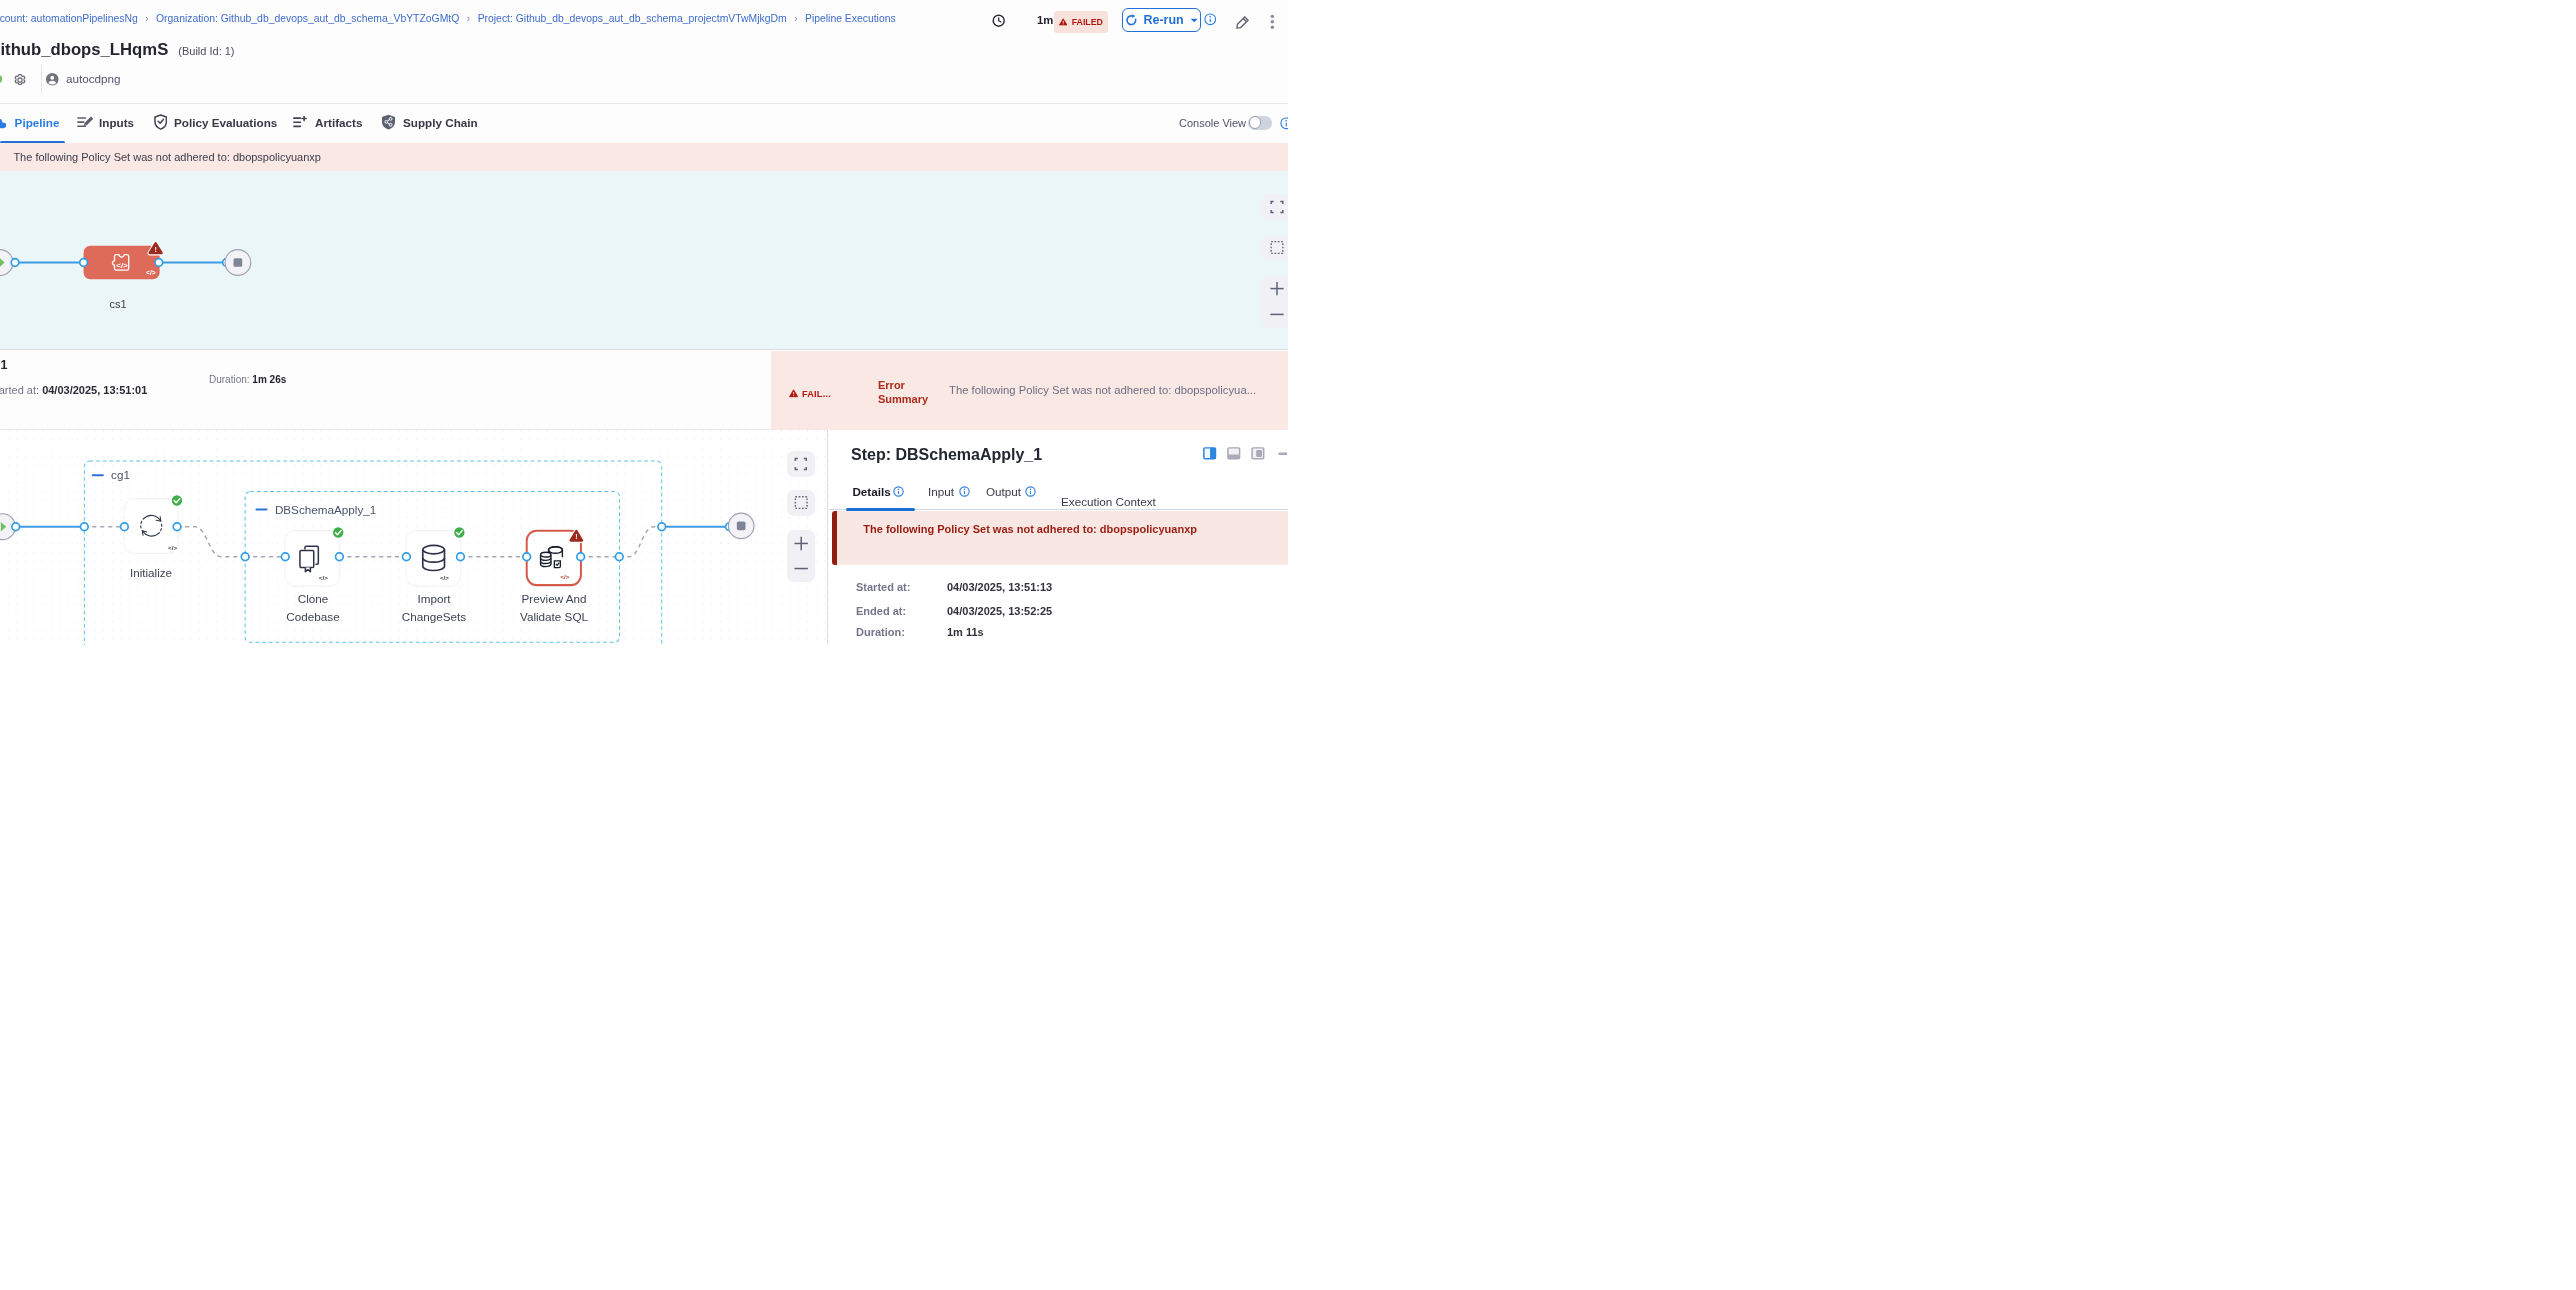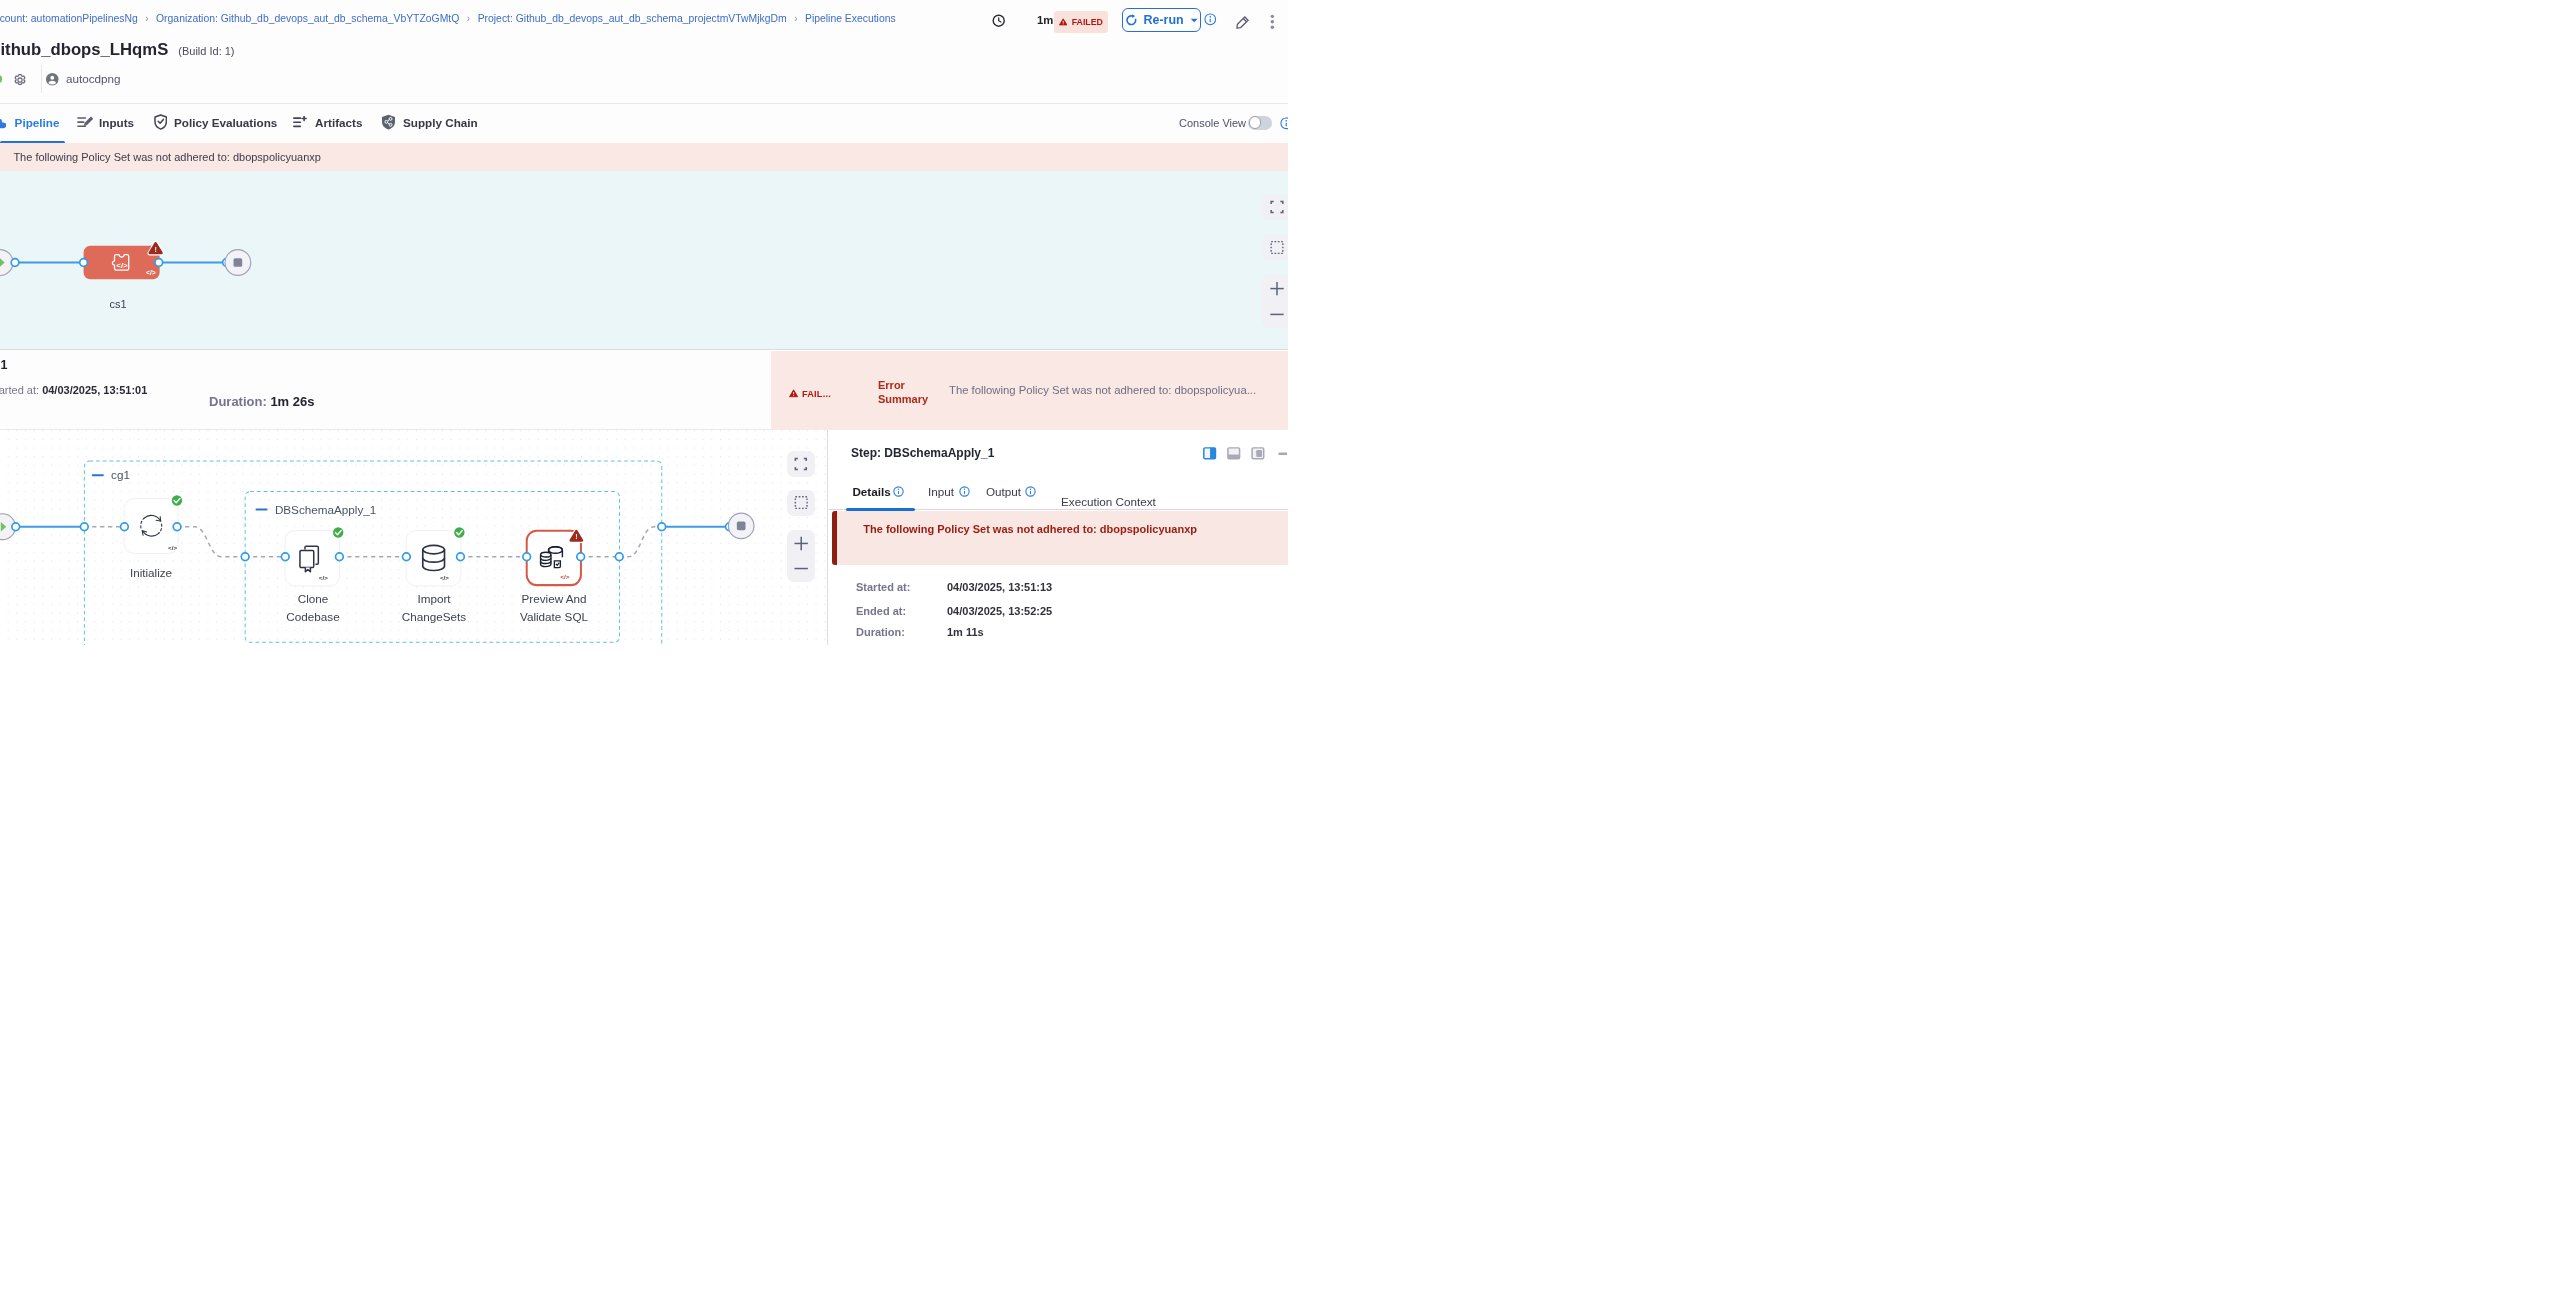--- a/index.html
+++ b/index.html
@@ -227,21 +227,21 @@
       <line x1="10" y1="47" x2="26" y2="47"></line>
     </g>
       </svg>
   </div>
 </div>
 
 <div id="midband">
   <div class="pink"></div>
   <div style="position:absolute; left:-13.4px; top:8.4px; font-size:12.5px; line-height:12.5px; font-weight:bold; color:#23232d;">cs1</div>
   <div style="position:absolute; left:-11.7px; top:33px; font-size:11px; color:#75758a;">Started at: <b style="color:#2a2a34;">04/03/2025, 13:51:01</b></div>
-  <div style="position:absolute; left:209px; top:43px; font-size:13px; color:#75758a;font-weight:bold;">Duration: <b style="color:#23232d;">1m 26s</b></div>
+  <div style="position:absolute; left:209px; top:23px; font-size:10px; color:#75758a;">Duration: <b style="color:#23232d;">1m 26s</b></div>
   <div style="position:absolute; left:789px; top:34px;">
     <svg width="9.2" height="8.4" style="vertical-align:-0.8px;" viewBox="0 0 11 10">
         <path d="M5.5 1 L10.4 9.2 L0.6 9.2 Z" fill="#b0150f" stroke="#b0150f" stroke-width="1" stroke-linejoin="round"></path>
         <rect x="5" y="3.6" width="1.1" height="2.8" fill="#f9e8e4"></rect>
         <rect x="5" y="7.1" width="1.1" height="1.1" fill="#f9e8e4"></rect>
       </svg>
     <span style="font-size:9.2px; font-weight:bold; color:#b41710; letter-spacing:0.2px;">FAIL...</span>
   </div>
   <div style="position:absolute; left:878px; top:27px; font-size:11px; font-weight:bold; color:#ae2a19; line-height:14px;">Error<br>Summary</div>
   <div style="position:absolute; left:949px; top:33px; width:343px; font-size:11.3px; color:#6e6e84; white-space:nowrap; overflow:hidden;">The following Policy Set was not adhered to: dbopspolicyua...</div>
@@ -371,21 +371,21 @@
         <line x1="9" y1="46" x2="25" y2="46"></line>
       </g>
         </svg>
     </div>
     <div class="nodelabel" style="left:151px; top:134px;">Initialize</div>
     <div class="nodelabel" style="left:313px; top:160px;">Clone<br>Codebase</div>
     <div class="nodelabel" style="left:434px; top:160px;">Import<br>ChangeSets</div>
     <div class="nodelabel" style="left:554px; top:160px;">Preview And<br>Validate SQL</div>
   </div>
   <div id="bpanel">
-    <div style="position:absolute; left:22px; top:16px; font-size:12px; font-weight:bold; color:#232731;">Step: DBSchemaApply_1</div>
+    <div style="position:absolute; left:22px; top:16px; font-size:16px; font-weight:bold; color:#232731;">Step: DBSchemaApply_1</div>
 
     <svg style="position:absolute; left:374px; top:16.7px;" width="84" height="13.4" viewBox="0 0 101 16">
       <rect x="1" y="1" width="14" height="13" rx="1.5" fill="#eef7fd" stroke="#2b86dd" stroke-width="1.8"></rect>
       <rect x="8.5" y="1" width="6.5" height="13" fill="#2b86dd"></rect>
       <rect x="30" y="1" width="14" height="13" rx="1.5" fill="#f1f1f5" stroke="#a9a9b7" stroke-width="1.8"></rect>
       <rect x="30" y="9" width="14" height="5" fill="#a9a9b7"></rect>
       <rect x="59" y="1" width="14" height="13" rx="1.5" fill="#f1f1f5" stroke="#a9a9b7" stroke-width="1.8"></rect>
       <rect x="64" y="3.5" width="7" height="8.5" rx="1.5" fill="#a9a9b7"></rect>
       <line x1="92" y1="8" x2="104" y2="8" stroke="#a9a9b7" stroke-width="3" stroke-linecap="round"></line>
     </svg>

